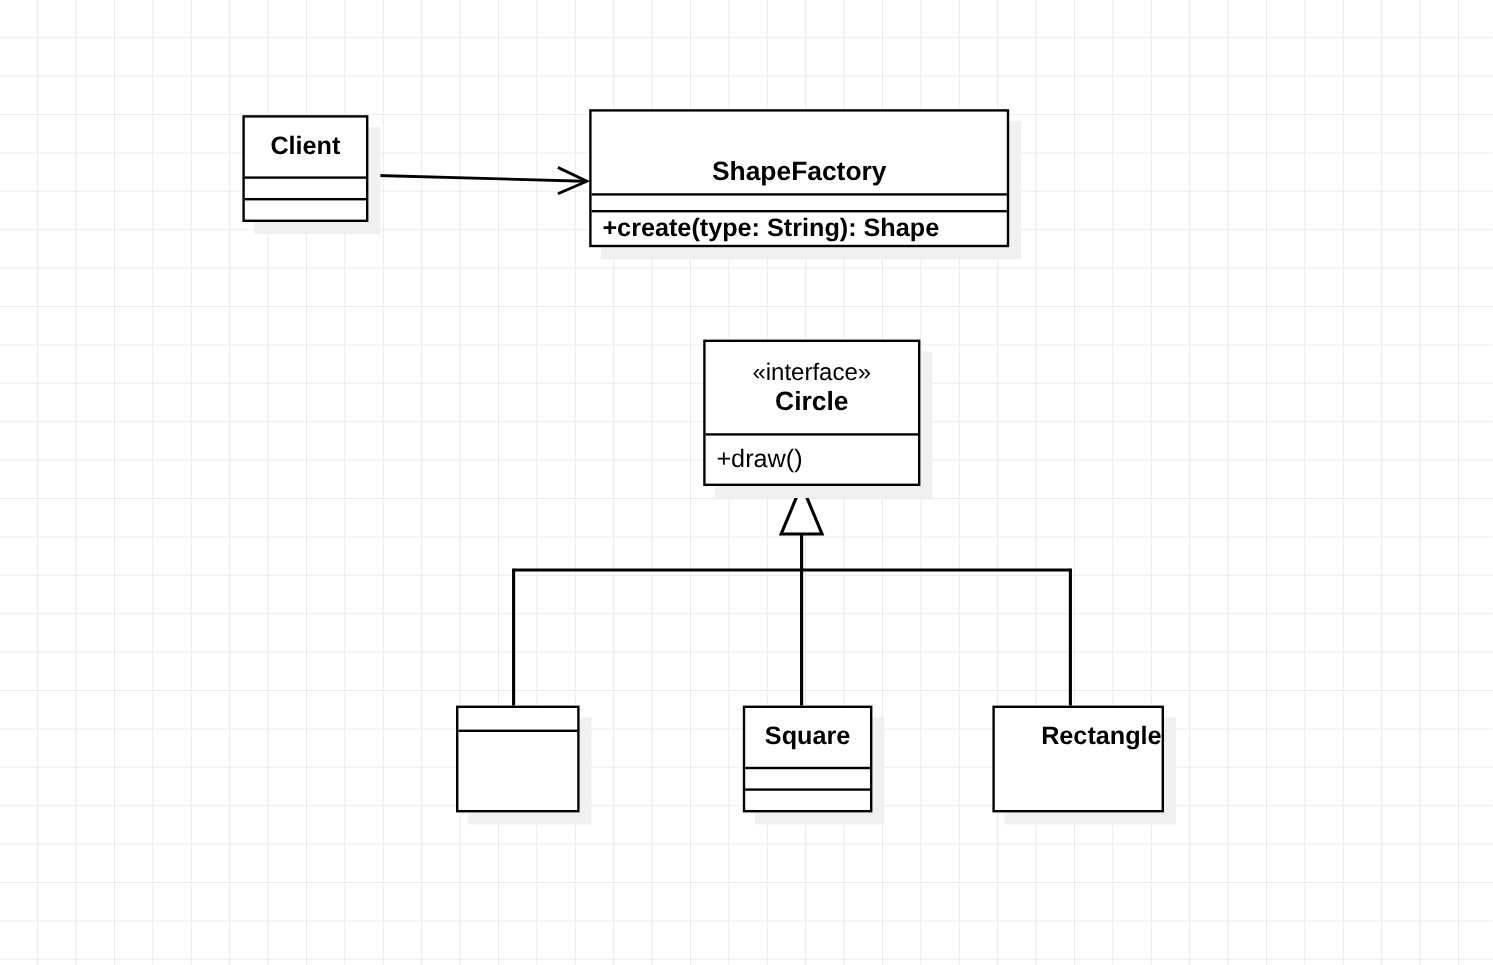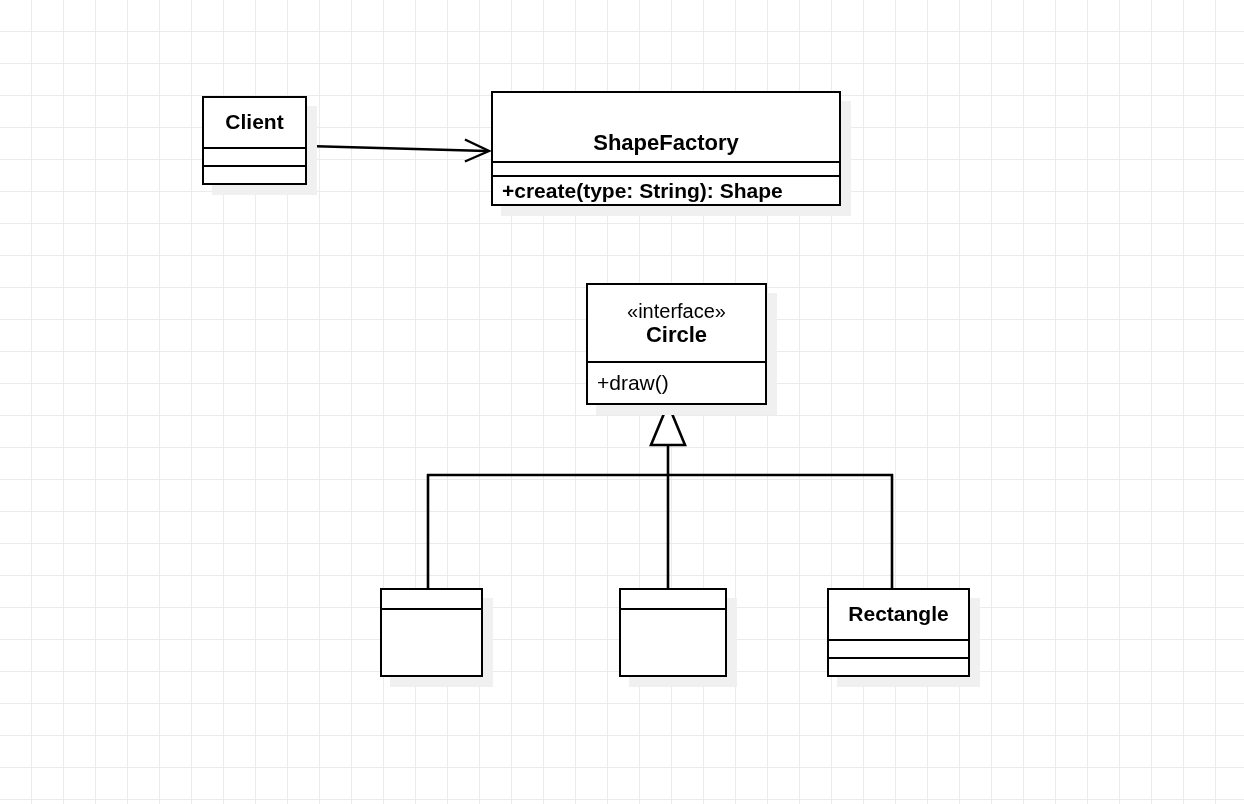--- a/index.html
+++ b/index.html
@@ -94,21 +94,21 @@
 
   #node-shape       { left: 586px; top: 283px; width: 181px; height: 122px; }
   #node-shape .cmp-name { height: 76px; padding-top: 0; }
   #node-shape .cmp-ops  { height: 42px; align-items: center; }
   #node-shape .stereotype { font-size: 20px; }
   #node-shape .class-name { font-size: 22px; }
   #node-shape .member-text { font-size: 21px; }
 
   #node-circle      { left: 380px; top: 588px; width: 103px; height: 89px; }
   #node-square      { left: 619px; top: 588px; width: 108px; height: 89px; }
-  #node-rectangle   { left: 827px; top: 588px; width: 143px; height: 89px; }
+  #node-rectangle   { left: 827px; top: 588px; width: 143px; height: 89px; align-items: flex-end; }
   #node-circle .cmp-name,
   #node-square .cmp-name,
   #node-rectangle .cmp-name { height: 49px; }
   #node-circle .cmp-empty,
   #node-square .cmp-empty,
   #node-rectangle .cmp-empty { height: 18px; }
   #node-circle .class-name,
   #node-square .class-name,
   #node-rectangle .class-name { font-size: 21px; }
 </style>
@@ -168,20 +168,23 @@
       <span class="member-text">+draw()</span>
     </div>
   </div>
 
   <div class="uml-class" id="node-circle">
     <div class="compartment cmp-empty"></div>
     <div class="compartment cmp-empty"></div>
   </div>
 
   <div class="uml-class" id="node-square">
+    <div class="compartment cmp-name">
+      <span class="class-name">Square</span>
+    </div>
     <div class="compartment cmp-empty"></div>
     <div class="compartment cmp-empty"></div>
   </div>
 
   <div class="uml-class" id="node-rectangle">
     <div class="compartment cmp-name">
       <span class="class-name">Rectangle</span>
     </div>
     <div class="compartment cmp-empty"></div>
     <div class="compartment cmp-empty"></div>

